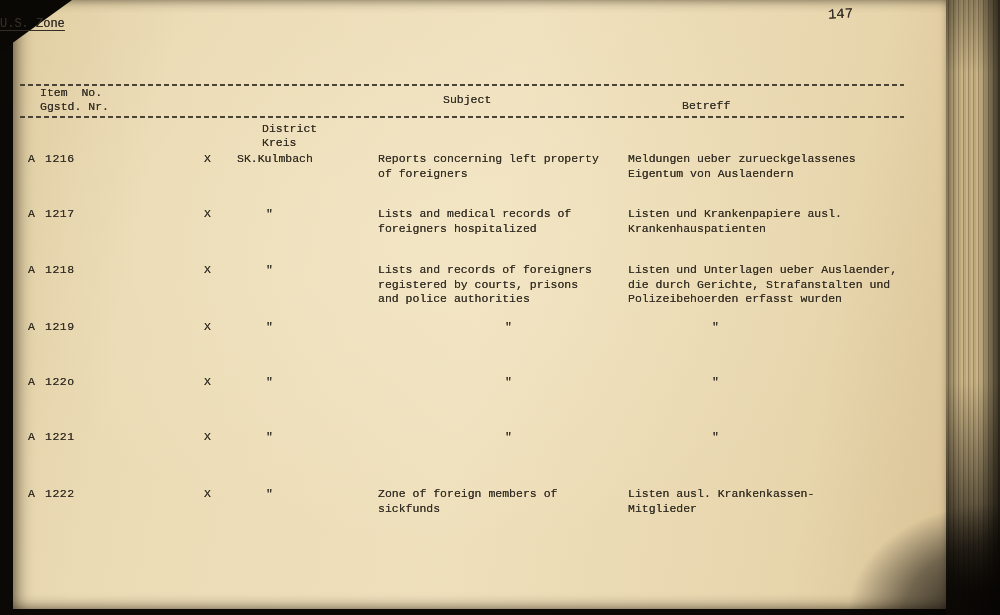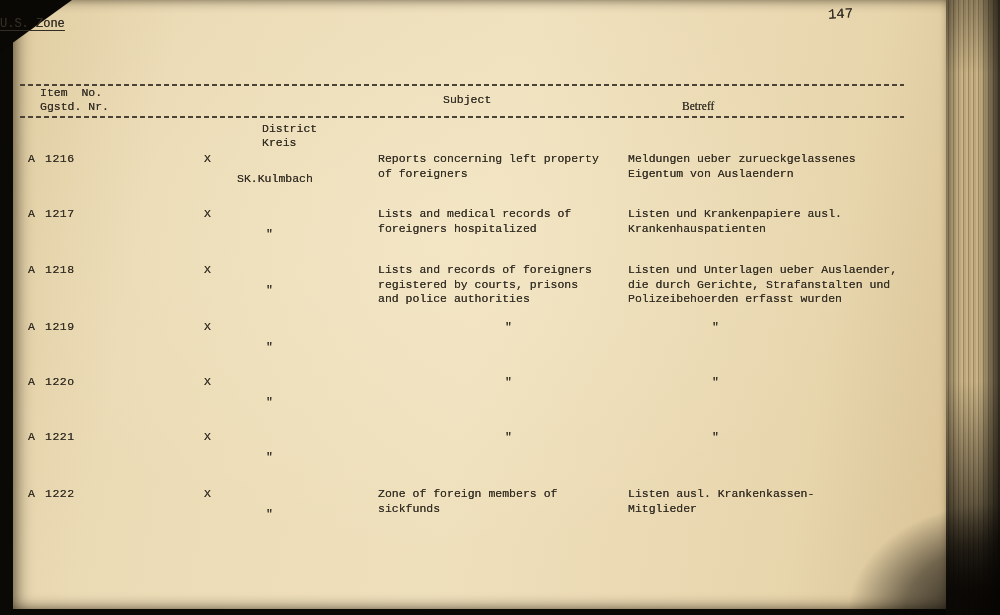--- a/index.html
+++ b/index.html
@@ -47,37 +47,37 @@
   .rule { position:absolute; left:20px; width:884px; height:2px;
           background: repeating-linear-gradient(90deg,#4b4336 0 5px, rgba(0,0,0,0) 5px 8px); }
   .rule-1 { top:84px; }
   .rule-2 { top:116px; }
 
   .hdr { position:absolute; font-size:11.5px; line-height:14px; white-space:pre-wrap; }
   .hdr-item     { left:40px;  top:86px; }
   .hdr-folder   { left:120px; top:86px; }
   .hdr-district { left:262px; top:86px;margin-top:36px; }
   .hdr-subject  { left:431px; top:93px;margin-left:12px; }
-  .hdr-betreff  { left:682px; top:99px;font-family:Liberation Serif, serif; }
+  .hdr-betreff  { left:682px; top:99px; }
 
   .rows { position:absolute; inset:0; }
   .trow { position:absolute; left:0; width:100%; }
   .trow:nth-child(1){ top:152px; }
   .trow:nth-child(2){ top:207px; }
   .trow:nth-child(3){ top:263px; }
   .trow:nth-child(4){ top:320px; }
   .trow:nth-child(5){ top:375px; }
   .trow:nth-child(6){ top:430px; }
   .trow:nth-child(7){ top:487px; }
 
   .cell { position:absolute; top:0; font-size:11.5px; line-height:14.5px; white-space:pre-wrap; }
   .c-letter   { left:28px; }
   .c-no       { left:45px; letter-spacing:.5px; }
   .c-folder   { left:204px; }
-  .c-district { left:237px;margin-top:20px; }
+  .c-district { left:237px; }
   .c-district.ditto { left:266px; }
   .c-subject  { left:378px; width:256px; }
   .c-subject.ditto  { left:505px; width:auto; }
   .c-betreff  { left:628px; width:322px;font-family:Liberation Mono, monospace; }
   .c-betreff.ditto  { left:712px; width:auto; }
 </style>
 </head>
 <body>
 
 <div class="scan">

